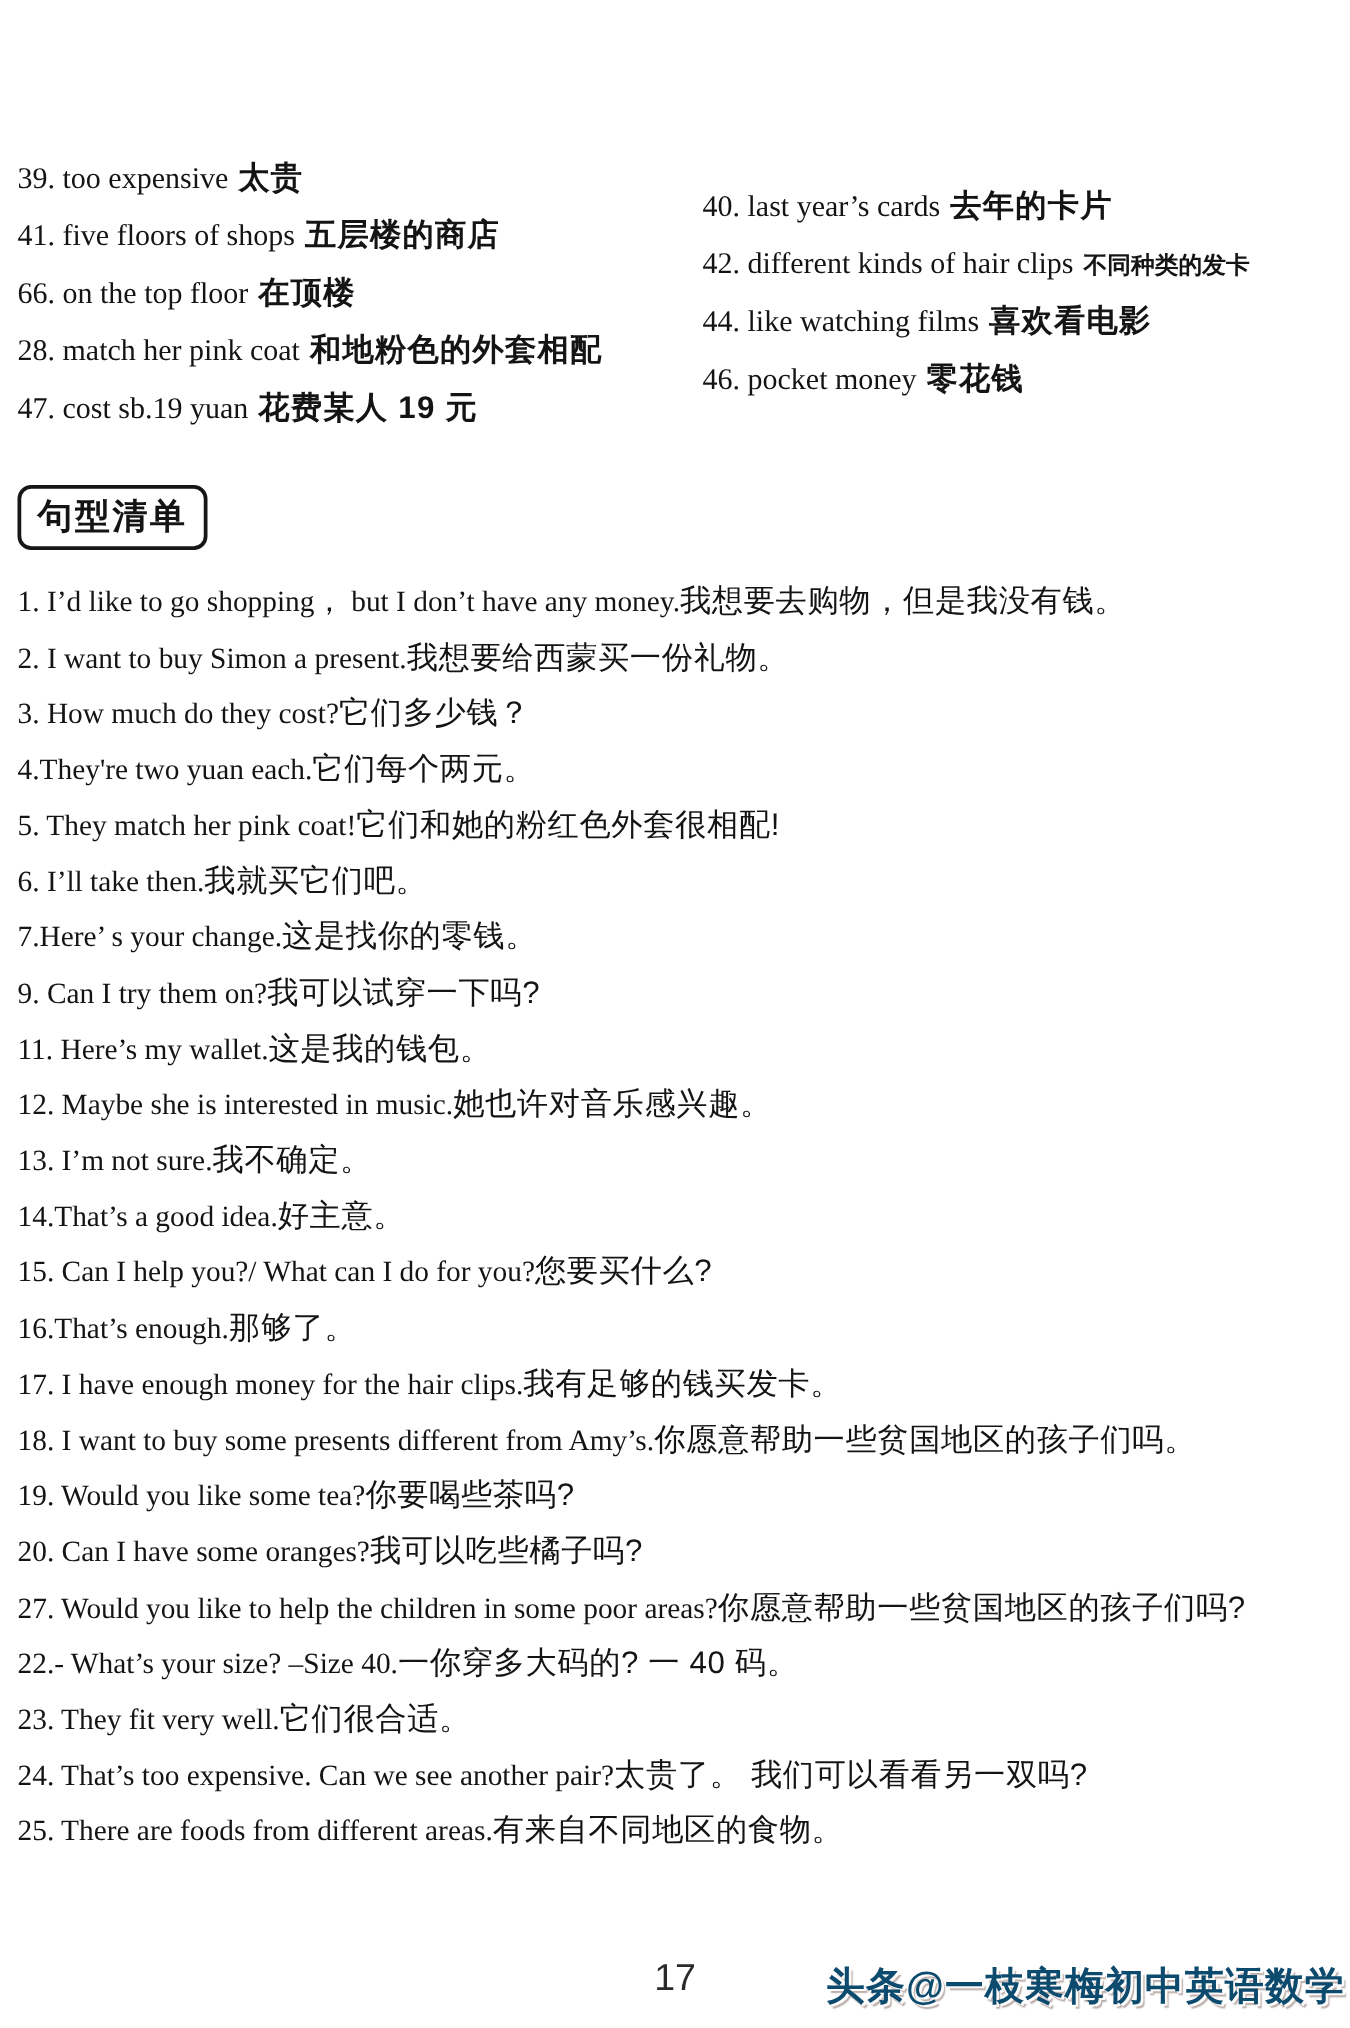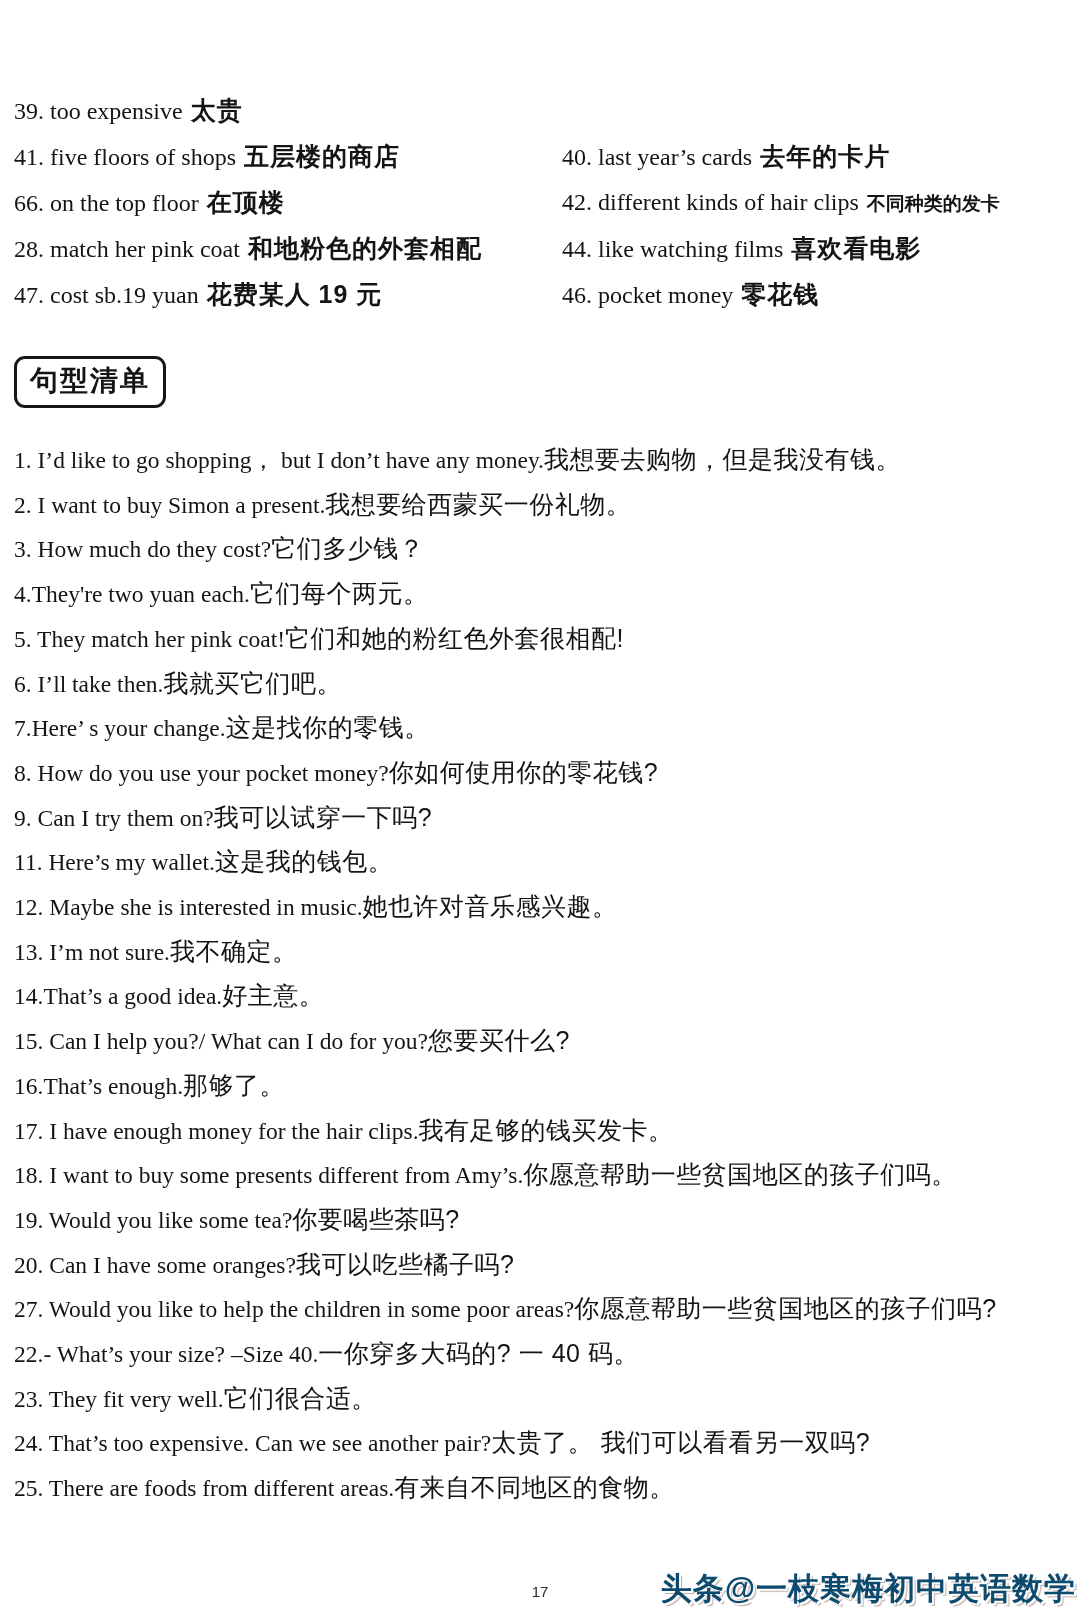--- a/index.html
+++ b/index.html
@@ -12,21 +12,22 @@
     position: relative;
     overflow: hidden;
   }
   .content {
     padding: 88px 18px 0 14px;
   }
 
   
   .vocab {
     display: flex;
-    align-items: flex-end;
+    align-items: center;
+    margin-top: 32px;
   }
   .vocab .col-left  { width: 548px; flex: 0 0 548px; }
   .vocab .col-right { flex: 1; }
   .vocab-item {
     line-height: 45px;
     font-size: 24px;
     white-space: nowrap;
   }
   .zh {
     font-family: sans-serif;
@@ -38,21 +39,21 @@
     letter-spacing: 1px;
   }
   .vocab-item .zh.small {
     font-size: 19px;
     letter-spacing: 0;
   }
 
   
   .section-box {
     display: inline-block;
-    margin: 38px 0 28px 0;
+    margin: 38px 0 18px 0;
     border: 3px solid #161616;
     border-radius: 11px;
     padding: 3px 13px 5px 13px;
     font-family: sans-serif;
     font-size: 28px;
     font-weight: bold;
     letter-spacing: 2px;
   }
 
   
@@ -67,21 +68,21 @@
     letter-spacing: 0.5px;
   }
 
   
   .page-number {
     position: absolute;
     left: 0;
     right: 0;
     bottom: 22px;
     text-align: center;
-    font-size: 15px;
+    font-size: 30px;
     font-family: "Liberation Sans", sans-serif;
     color: #2a2a2a;
   }
   .watermark {
     position: absolute;
     right: 4px;
     bottom: 12px;
     font-family: sans-serif;
     font-size: 31px;
     font-weight: bold;
@@ -148,23 +149,20 @@
       <div class="sentence">
     <span class="en">5. They match her pink coat!</span><span class="zh">它们和她的粉红色外套很相配!</span>
   </div>
       <div class="sentence">
     <span class="en">6. I’ll take then.</span><span class="zh">我就买它们吧。</span>
   </div>
       <div class="sentence">
     <span class="en">7.Here’ s your change.</span><span class="zh">这是找你的零钱。</span>
   </div>
       <div class="sentence">
-    <span class="en">8. How do you use your pocket money?</span><span class="zh">你如何使用你的零花钱?</span>
-  </div>
-      <div class="sentence">
     <span class="en">9. Can I try them on?</span><span class="zh">我可以试穿一下吗?</span>
   </div>
       <div class="sentence">
     <span class="en">11. Here’s my wallet.</span><span class="zh">这是我的钱包。</span>
   </div>
       <div class="sentence">
     <span class="en">12. Maybe she is interested in music.</span><span class="zh">她也许对音乐感兴趣。</span>
   </div>
       <div class="sentence">
     <span class="en">13. I’m not sure.</span><span class="zh">我不确定。</span>

